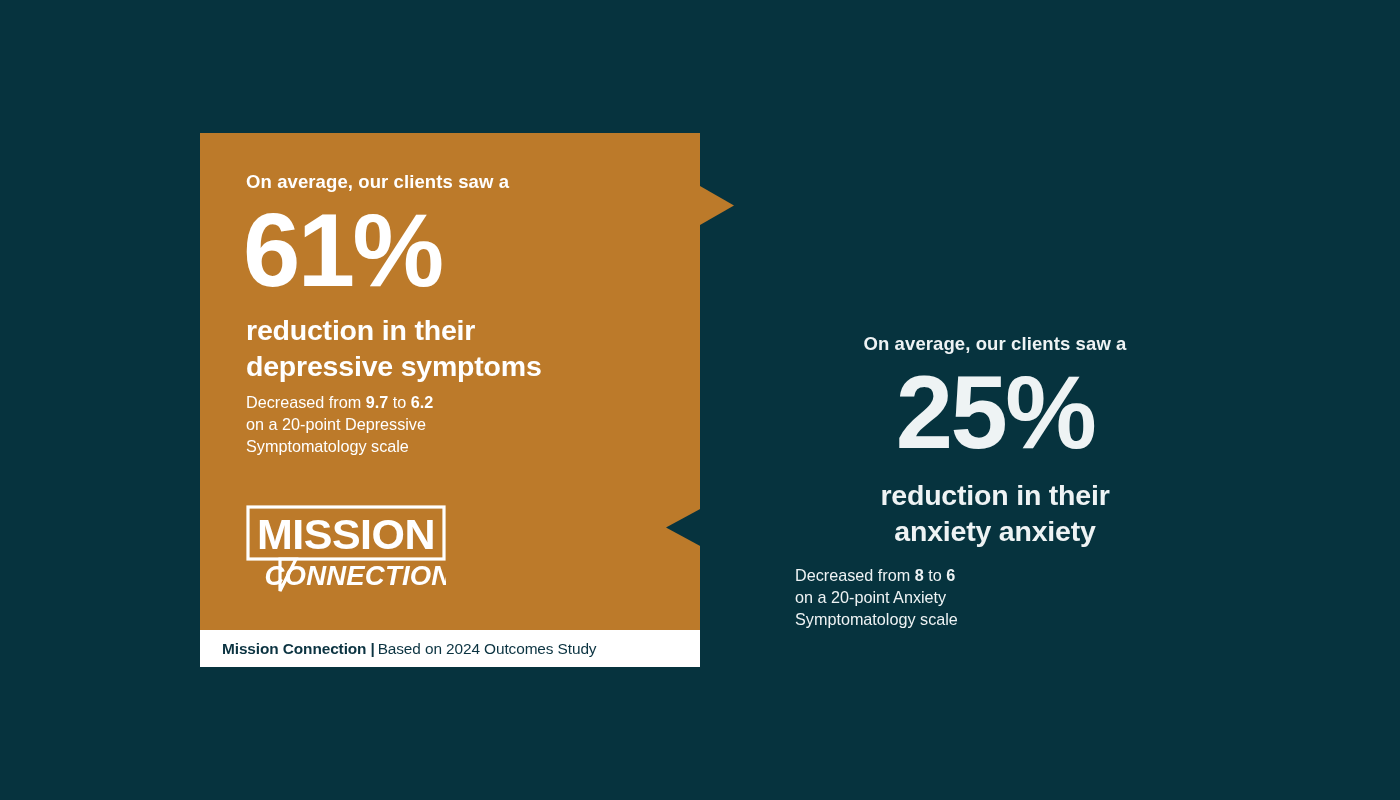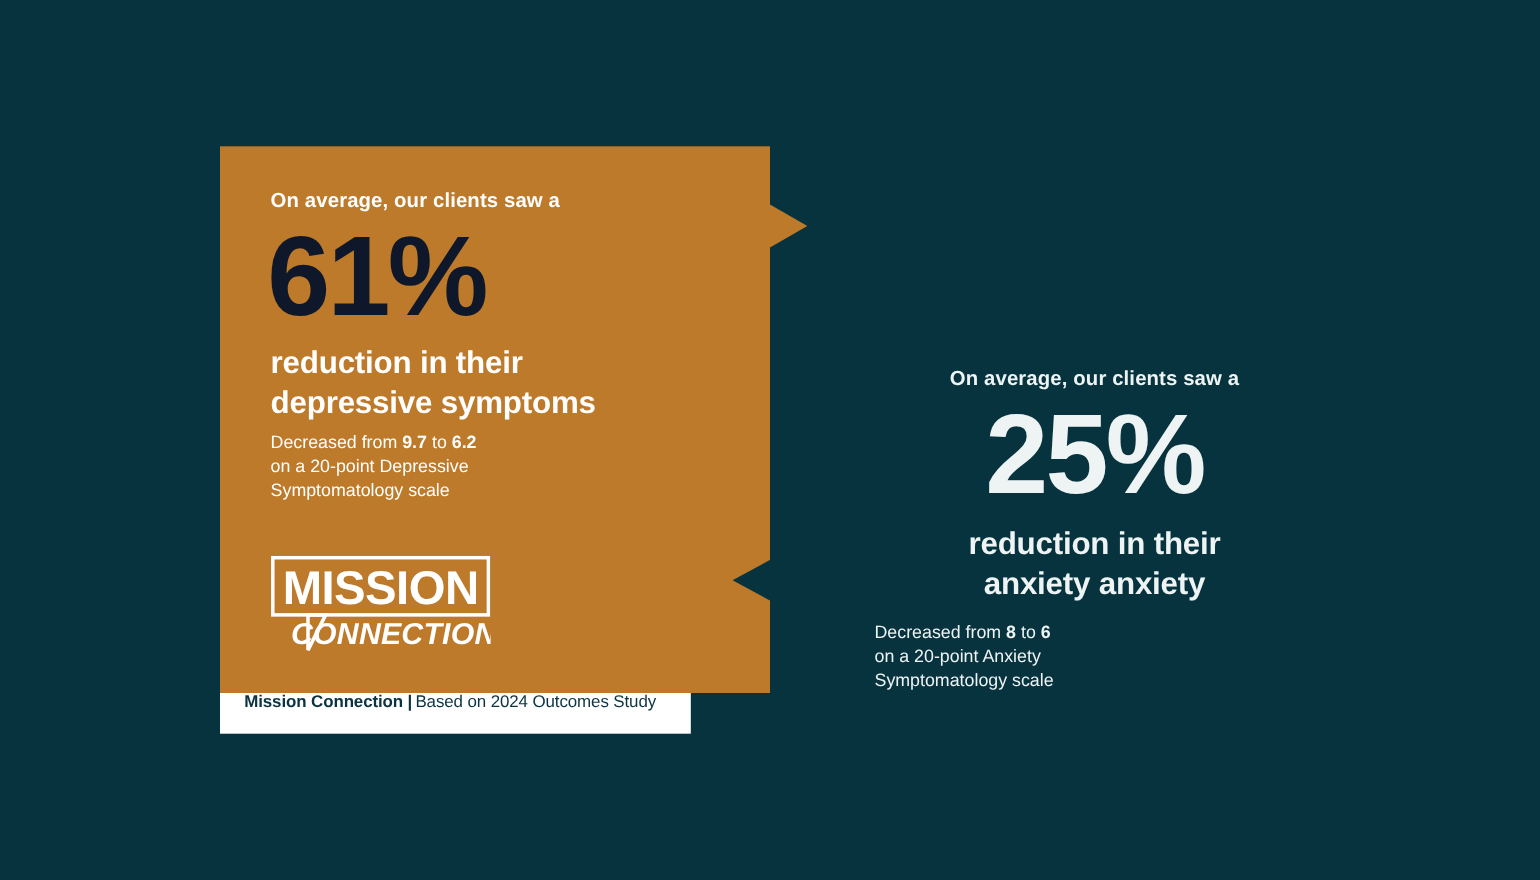--- a/index.html
+++ b/index.html
@@ -34,21 +34,21 @@
     color: #ffffff;
     white-space: nowrap;
   }
   .bignum {
     position: absolute;
     left: -3px; top: 66px;
     font-size: 103px;
     font-weight: 800;
     letter-spacing: -2.5px;
     line-height: 1;
-    color: #0f172a;
+    color: #ffffff;
     white-space: nowrap;
   }
   .subhead {
     position: absolute;
     left: 0; top: 180px;
     font-size: 28.5px;
     font-weight: 700;
     line-height: 1.26;
     letter-spacing: -0.2px;
     color: #ffffff;
@@ -81,23 +81,24 @@
   .logo {
     position: absolute;
     left: 0px; top: 372px;
     width: 200px; height: 88px; text-align: center;
   }
 
   
   .footer-bar {
     position: absolute;
     left: 200px; top: 630px;
-    width: 428px; height: 37px;
+    width: 500px; height: 37px;
     background: #ffffff;
     display: flex;
+    align-items: center;
   }
   .footer-text {
     margin-left: 22px;
     font-size: 15.4px;
     color: #0b3341;
     letter-spacing: -0.1px;
     white-space: nowrap;
   }
   .footer-text .brand { font-weight: 800; }
   .footer-text .sep {

